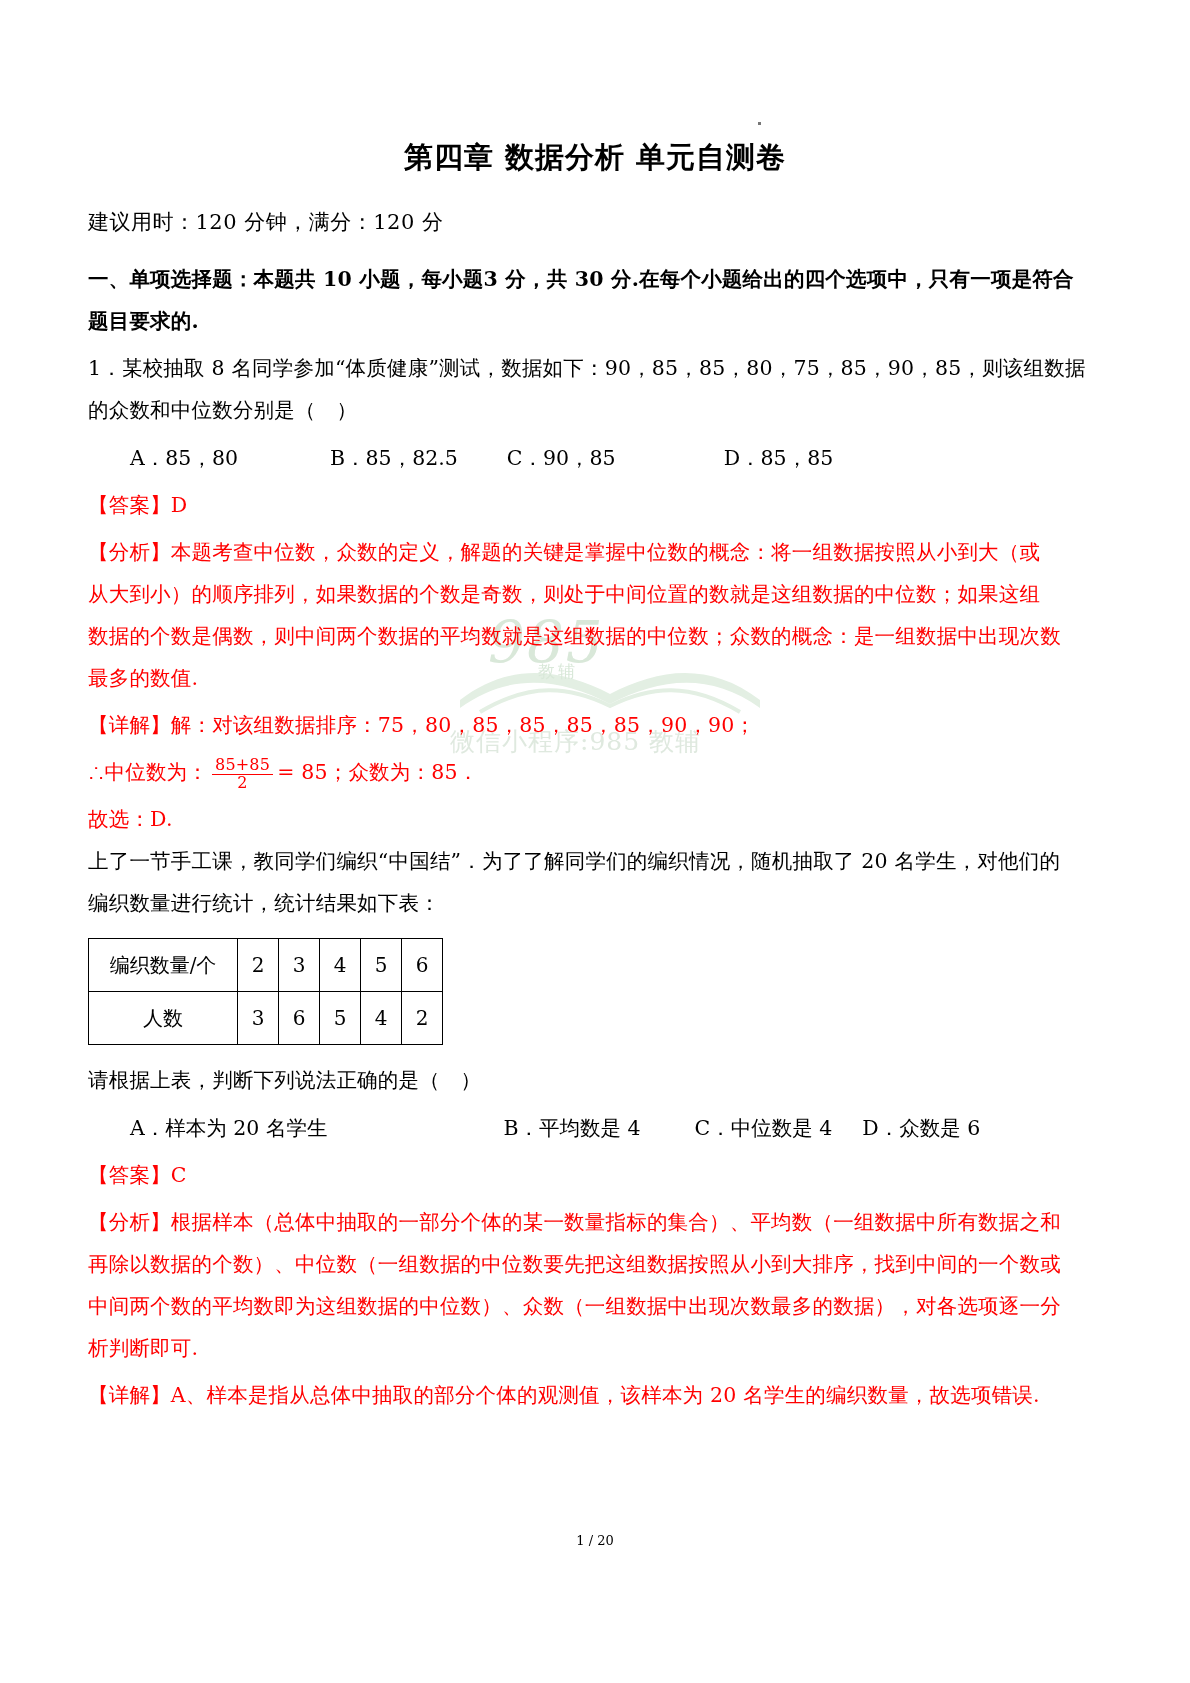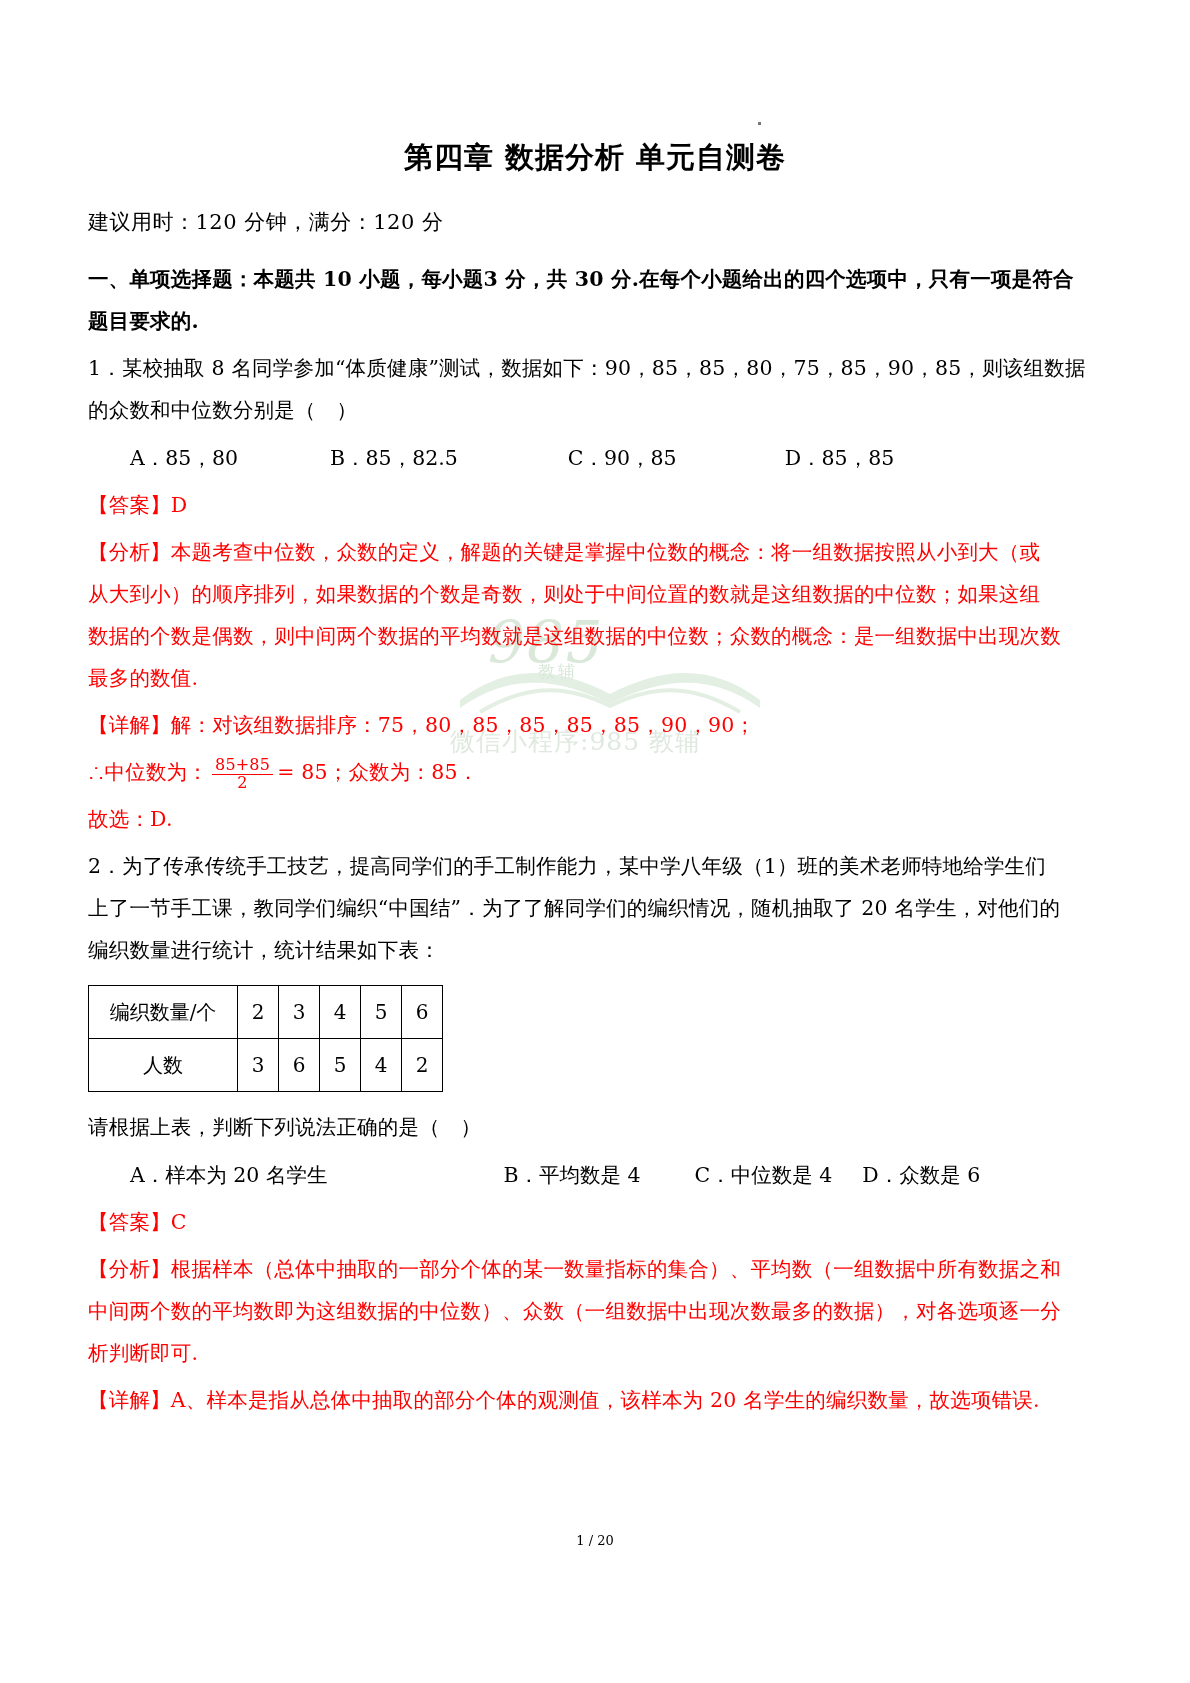--- a/index.html
+++ b/index.html
@@ -116,21 +116,21 @@
     font-size: 20.5px;
     line-height: 42px;
     margin: 6px 0 0 0;
     padding-left: 42px;
     white-space: nowrap;
   }
   .opt {
     display: inline-block;
   }
   .sp-a { margin-right: 92px; }
-  .sp-b { margin-right: 110px; }
+  .sp-b { margin-right: 49px; }
   .sp-c { margin-right: 108px; }
 
   .opts2 {
     font-size: 20.5px;
     line-height: 42px;
     margin: 6px 0 0 0;
     padding-left: 42px;
     white-space: nowrap;
   }
   .sp2-a { margin-right: 176px; }
@@ -239,21 +239,20 @@
     <div class="para red" style="margin-top:0">从大到小）的顺序排列，如果数据的个数是奇数，则处于中间位置的数就是这组数据的中位数；如果这组</div>
     <div class="para red" style="margin-top:0">数据的个数是偶数，则中间两个数据的平均数就是这组数据的中位数；众数的概念：是一组数据中出现次数</div>
     <div class="para red" style="margin-top:0">最多的数值.</div>
 
     <div class="para red"><span>【详解】</span><span>解：对该组数据排序：75，80，85，85，85，85，90，90；</span></div>
 
     <div class="para red"><span>∴中位数为：</span><span class="frac"><span class="num">85+85</span><span class="den">2</span></span><span>= 85；众数为：85．</span></div>
 
     <div class="para red">故选：D.</div>
 
-    <div class="para">2．为了传承传统手工技艺，提高同学们的手工制作能力，某中学八年级（1）班的美术老师特地给学生们</div>
     <div class="para" style="margin-top:0">上了一节手工课，教同学们编织“中国结”．为了了解同学们的编织情况，随机抽取了 20 名学生，对他们的</div>
     <div class="para" style="margin-top:0">编织数量进行统计，统计结果如下表：</div>
 
     <div class="tbl-wrap">
       <table class="stat">
         <tbody>
             <tr>
           <td class="label">编织数量/个</td>
           <td class="val">2</td>
           <td class="val">3</td>
@@ -275,20 +274,21 @@
 
     <div class="para" style="margin-top:14px">请根据上表，判断下列说法正确的是（　）</div>
 
     <div class="opts2">
       <span class="opt sp2-a">A．样本为 20 名学生</span><span class="opt sp2-b">B．平均数是 4</span><span class="opt sp2-c">C．中位数是 4</span><span class="opt">D．众数是 6</span>
     </div>
 
     <div class="para red"><span>【答案】</span><span>C</span></div>
 
     <div class="para red"><span>【分析】</span><span>根据样本（总体中抽取的一部分个体的某一数量指标的集合）、平均数（一组数据中所有数据之和</span></div>
+    <div class="para red" style="margin-top:0">再除以数据的个数）、中位数（一组数据的中位数要先把这组数据按照从小到大排序，找到中间的一个数或</div>
     <div class="para red" style="margin-top:0">中间两个数的平均数即为这组数据的中位数）、众数（一组数据中出现次数最多的数据），对各选项逐一分</div>
     <div class="para red" style="margin-top:0">析判断即可.</div>
 
     <div class="para red"><span>【详解】</span><span>A、样本是指从总体中抽取的部分个体的观测值，该样本为 20 名学生的编织数量，故选项错误.</span></div>
 
   </div>
 
   <div class="footer">1 / 20</div>
 
 </div>

